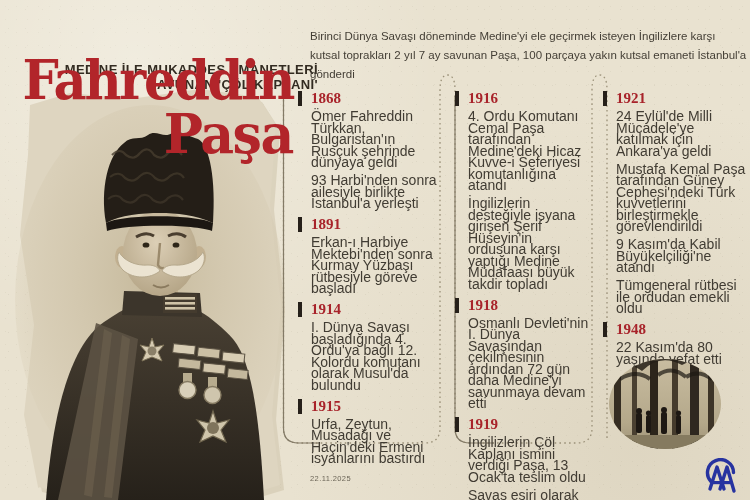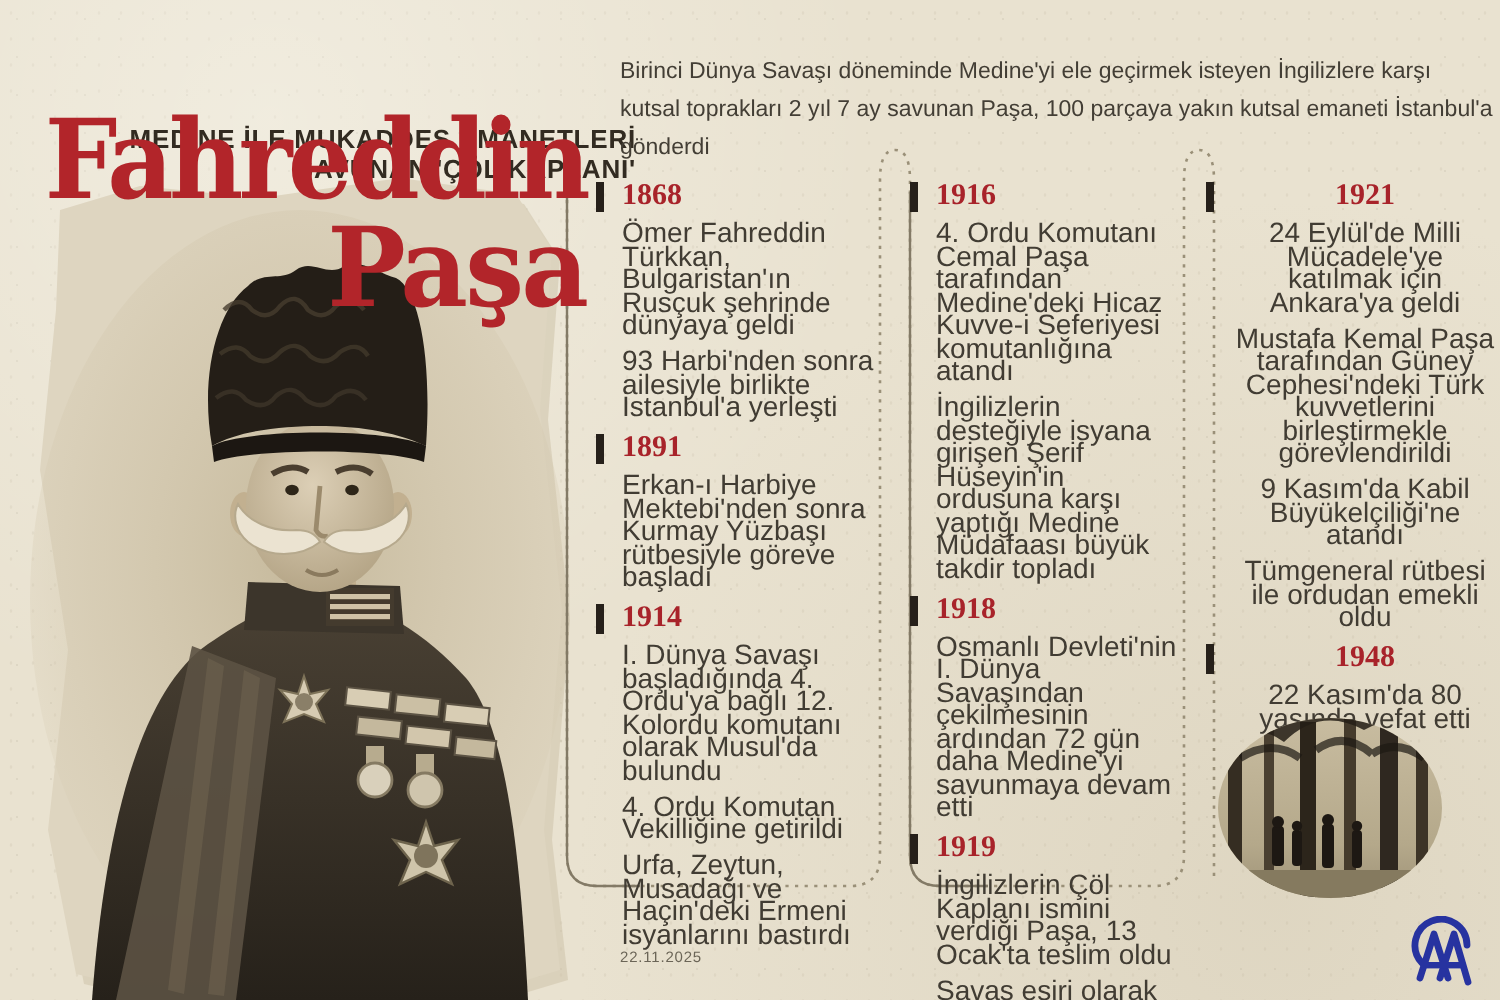--- a/index.html
+++ b/index.html
@@ -23,21 +23,21 @@
     transform:scaleX(.93);transform-origin:right;}
   .title2{left:0;top:106px;width:293px;font-size:55px;letter-spacing:-1.5px;
     transform:scaleX(.95);transform-origin:right;}
   .intro{position:absolute;left:310px;top:27px;width:438px;
     font-size:11.5px;line-height:19px;color:#433e35;}
   
   .tl-line{position:absolute;left:0;top:0;pointer-events:none;}
   .col{position:absolute;top:90px;}
   .col1{left:311px;width:128px;}
   .col2{left:468px;width:124px;}
-  .col3{left:616px;width:133px;text-align:center;}
+  .col3{left:616px;width:133px;}
   .yr{position:relative;margin:6px 0 4px 0;font-family:Liberation Serif, serif;
     font-weight:bold;font-size:15px;color:#a8232a;line-height:17px;}
   .yr::before{content:"";position:absolute;left:-13px;top:1px;width:4px;height:15px;background:#26201a;}
   .col p{margin:0 0 6.5px 0;font-size:14px;line-height:11.5px;color:#413c33;}
   .first .yr{margin-top:0;}
   
   .date{position:absolute;left:310px;top:474px;font-size:7.5px;letter-spacing:.4px;color:#6b6557;}
   .portrait,.oval,.logo,.tl-line{position:absolute;}
 </style>
 </head>
@@ -145,21 +145,21 @@
       </div>
       <div class="entry">
         <h3 class="yr">1891</h3>
         <p>Erkan-ı Harbiye Mektebi'nden sonra Kurmay Yüzbaşı rütbesiyle göreve başladı</p>
       </div>
       <div class="entry">
         <h3 class="yr">1914</h3>
         <p>I. Dünya Savaşı başladığında 4. Ordu'ya bağlı 12. Kolordu komutanı olarak Musul'da bulundu</p>
       </div>
       <div class="entry">
-        <p>4. Ordu Komutan Vekilliğine getirildi</p>
+        <h3 class="yr">1915</h3>
         <p>Urfa, Zeytun, Musadağı ve Haçin'deki Ermeni isyanlarını bastırdı</p>
       </div>
     </div>
   <div class="col col2">
       <div class="entry first">
         <h3 class="yr">1916</h3>
         <p>4. Ordu Komutanı Cemal Paşa tarafından Medine'deki Hicaz Kuvve-i Seferiyesi komutanlığına atandı</p>
         <p>İngilizlerin desteğiyle isyana girişen Şerif Hüseyin'in ordusuna karşı yaptığı Medine Müdafaası büyük takdir topladı</p>
       </div>
       <div class="entry">

